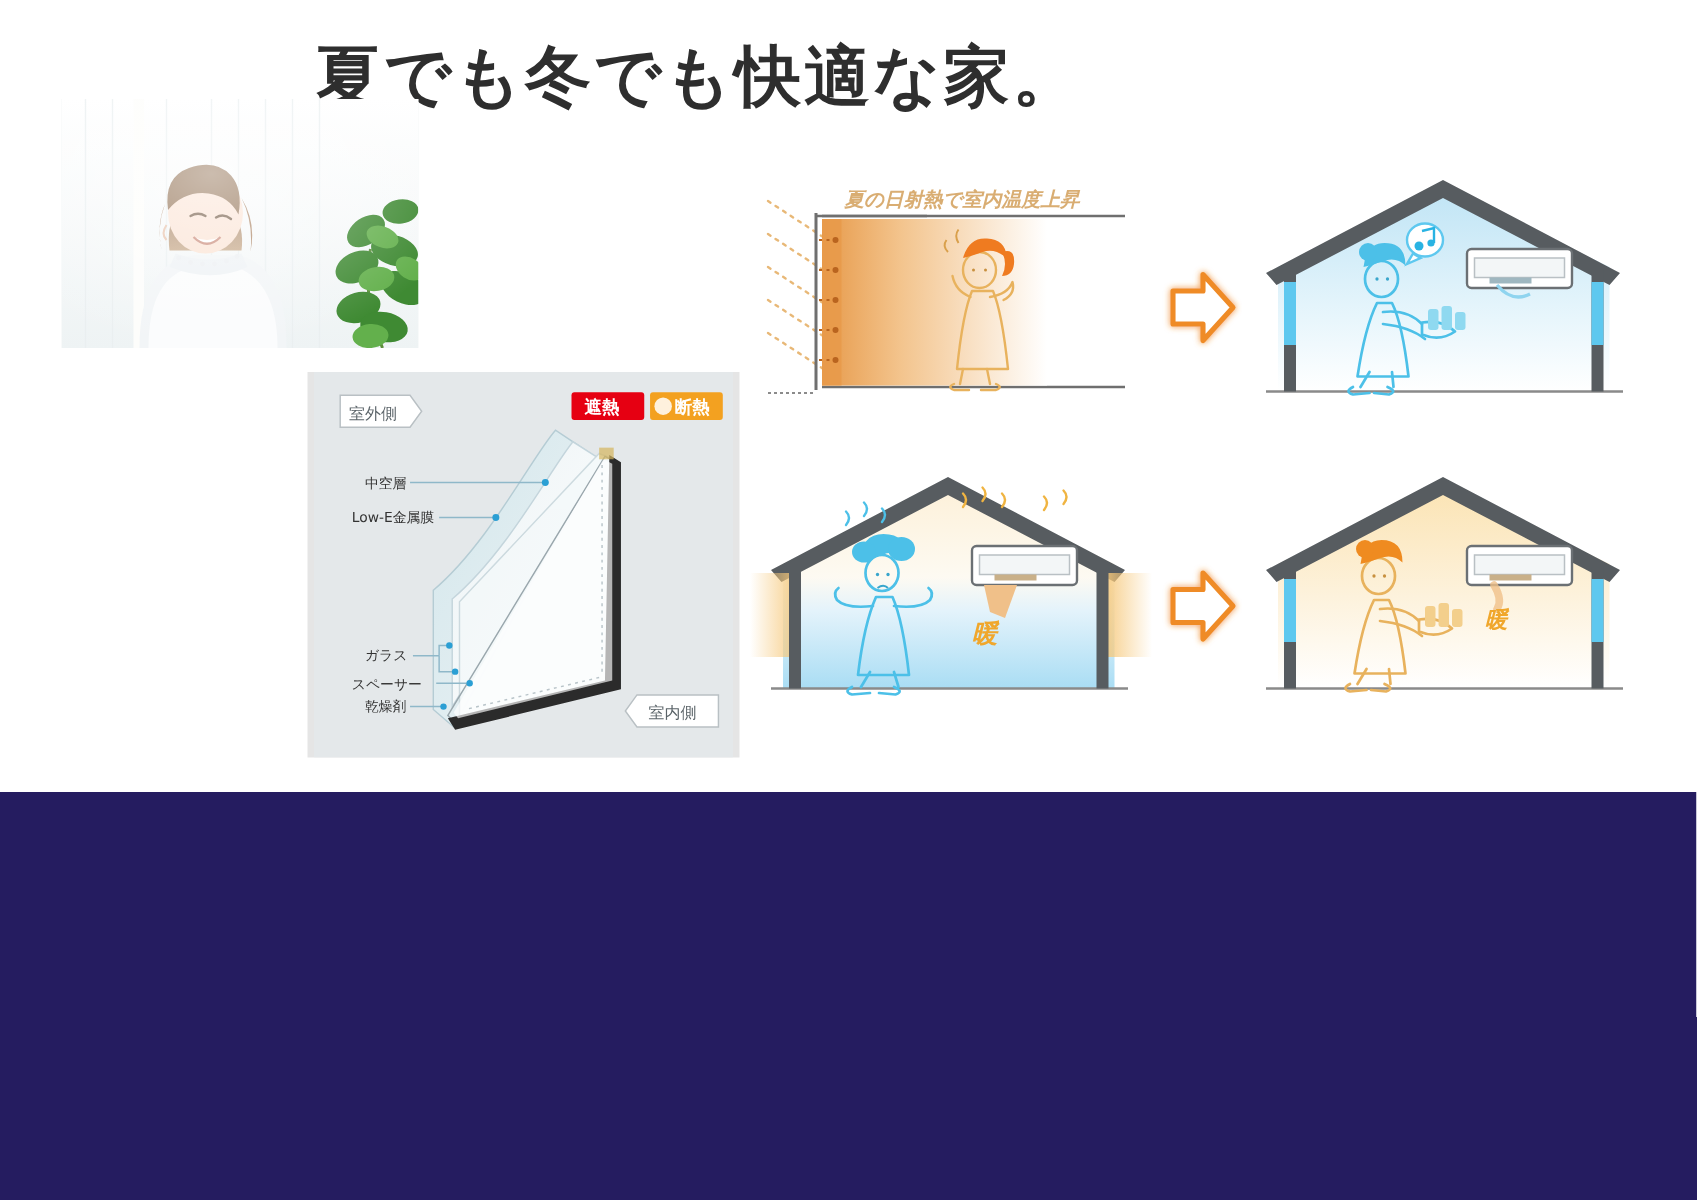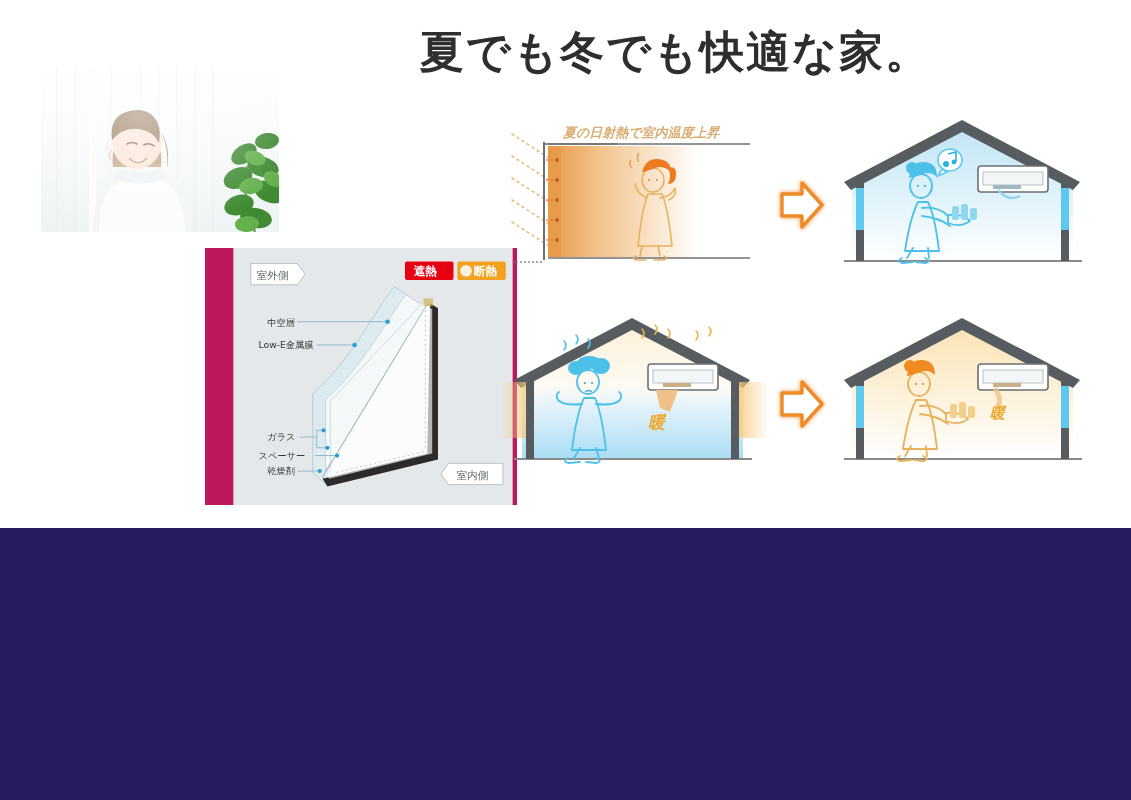--- a/index.html
+++ b/index.html
@@ -7,38 +7,37 @@
     width:1131px;height:800px;
     background:#ffffff;
     font-family:"Liberation Sans","DejaVu Sans",sans-serif;
     overflow:hidden;position:relative;
   }
   .page{position:relative;width:1131px;height:800px;background:#fff;}
 
   
   .title{
     position:absolute;left:0;top:26px;width:931px;
-    text-align:right;
+    text-align:center;
     font-size:44px;line-height:1.2;
     font-weight:700;color:#2e2e2e;
     letter-spacing:2px;
   }
 
   
   .photo{
     position:absolute;left:41px;top:66px;width:238px;height:166px;
     overflow:hidden;background:#f4f7f8;
   }
   .photo svg{display:block;width:100%;height:100%;}
 
   
   .glass-panel{
     position:absolute;left:205px;top:248px;width:288px;height:257px;
-    background:#be185d;
-    padding-left:24px;
+    background:#e5e5e5;
   }
   .glass-panel svg{display:block;width:100%;height:100%;}
 
   
   .diagrams{position:absolute;left:500px;top:118px;width:610px;height:400px;}
   .cell{position:absolute;font-style:italic;}
   .cell svg{display:block;width:100%;height:100%;}
   .c-tl{left:0px;   top:0px;   width:270px;height:175px;}
   .c-ar1{left:272px;top:56px;  width:56px; height:62px;}
   .c-tr{left:330px; top:0px;   width:265px;height:175px;}

